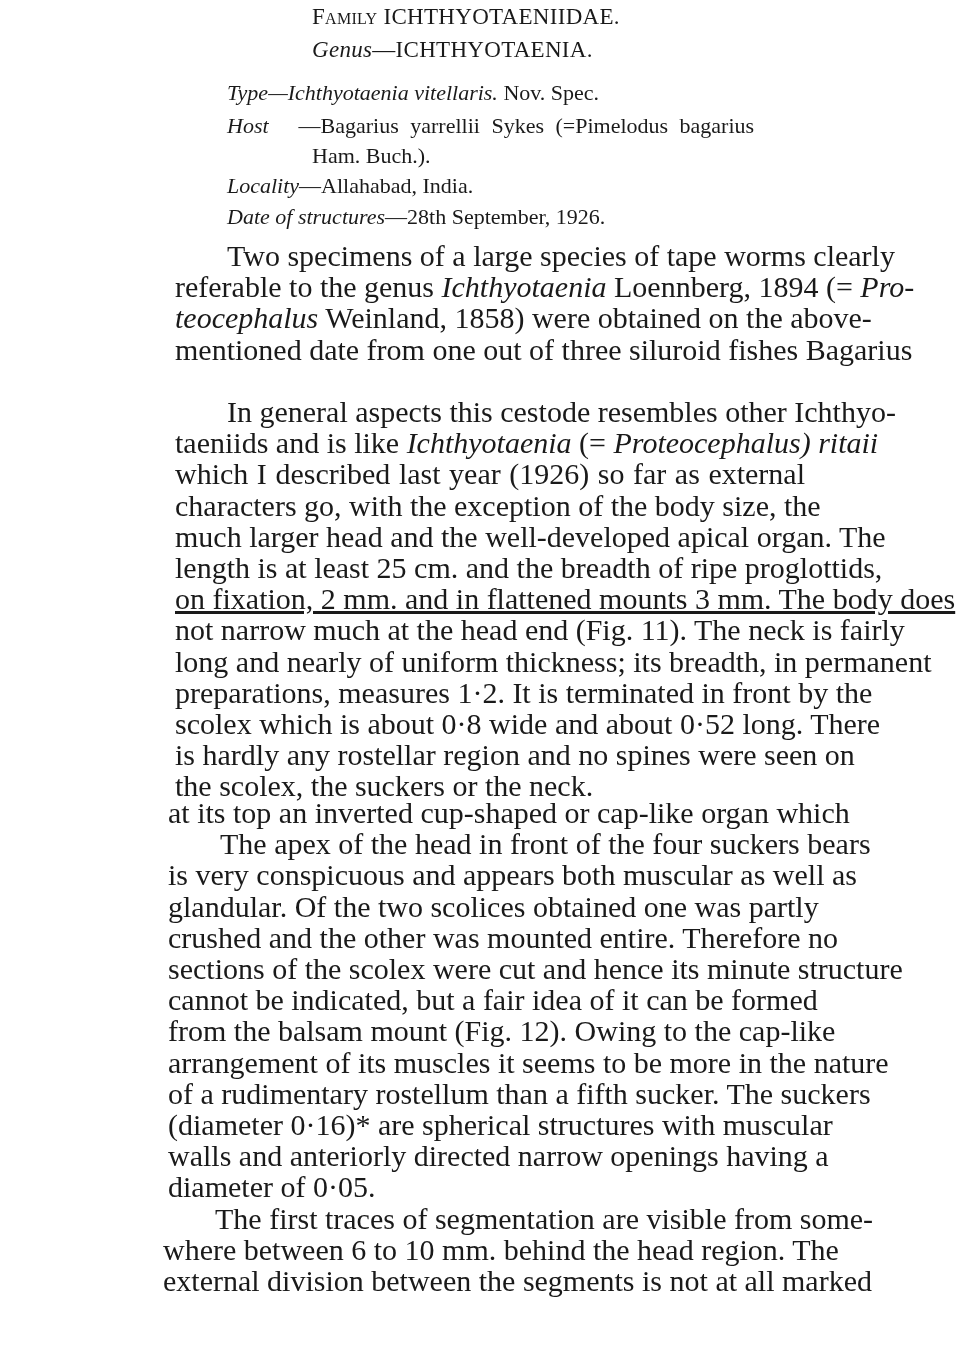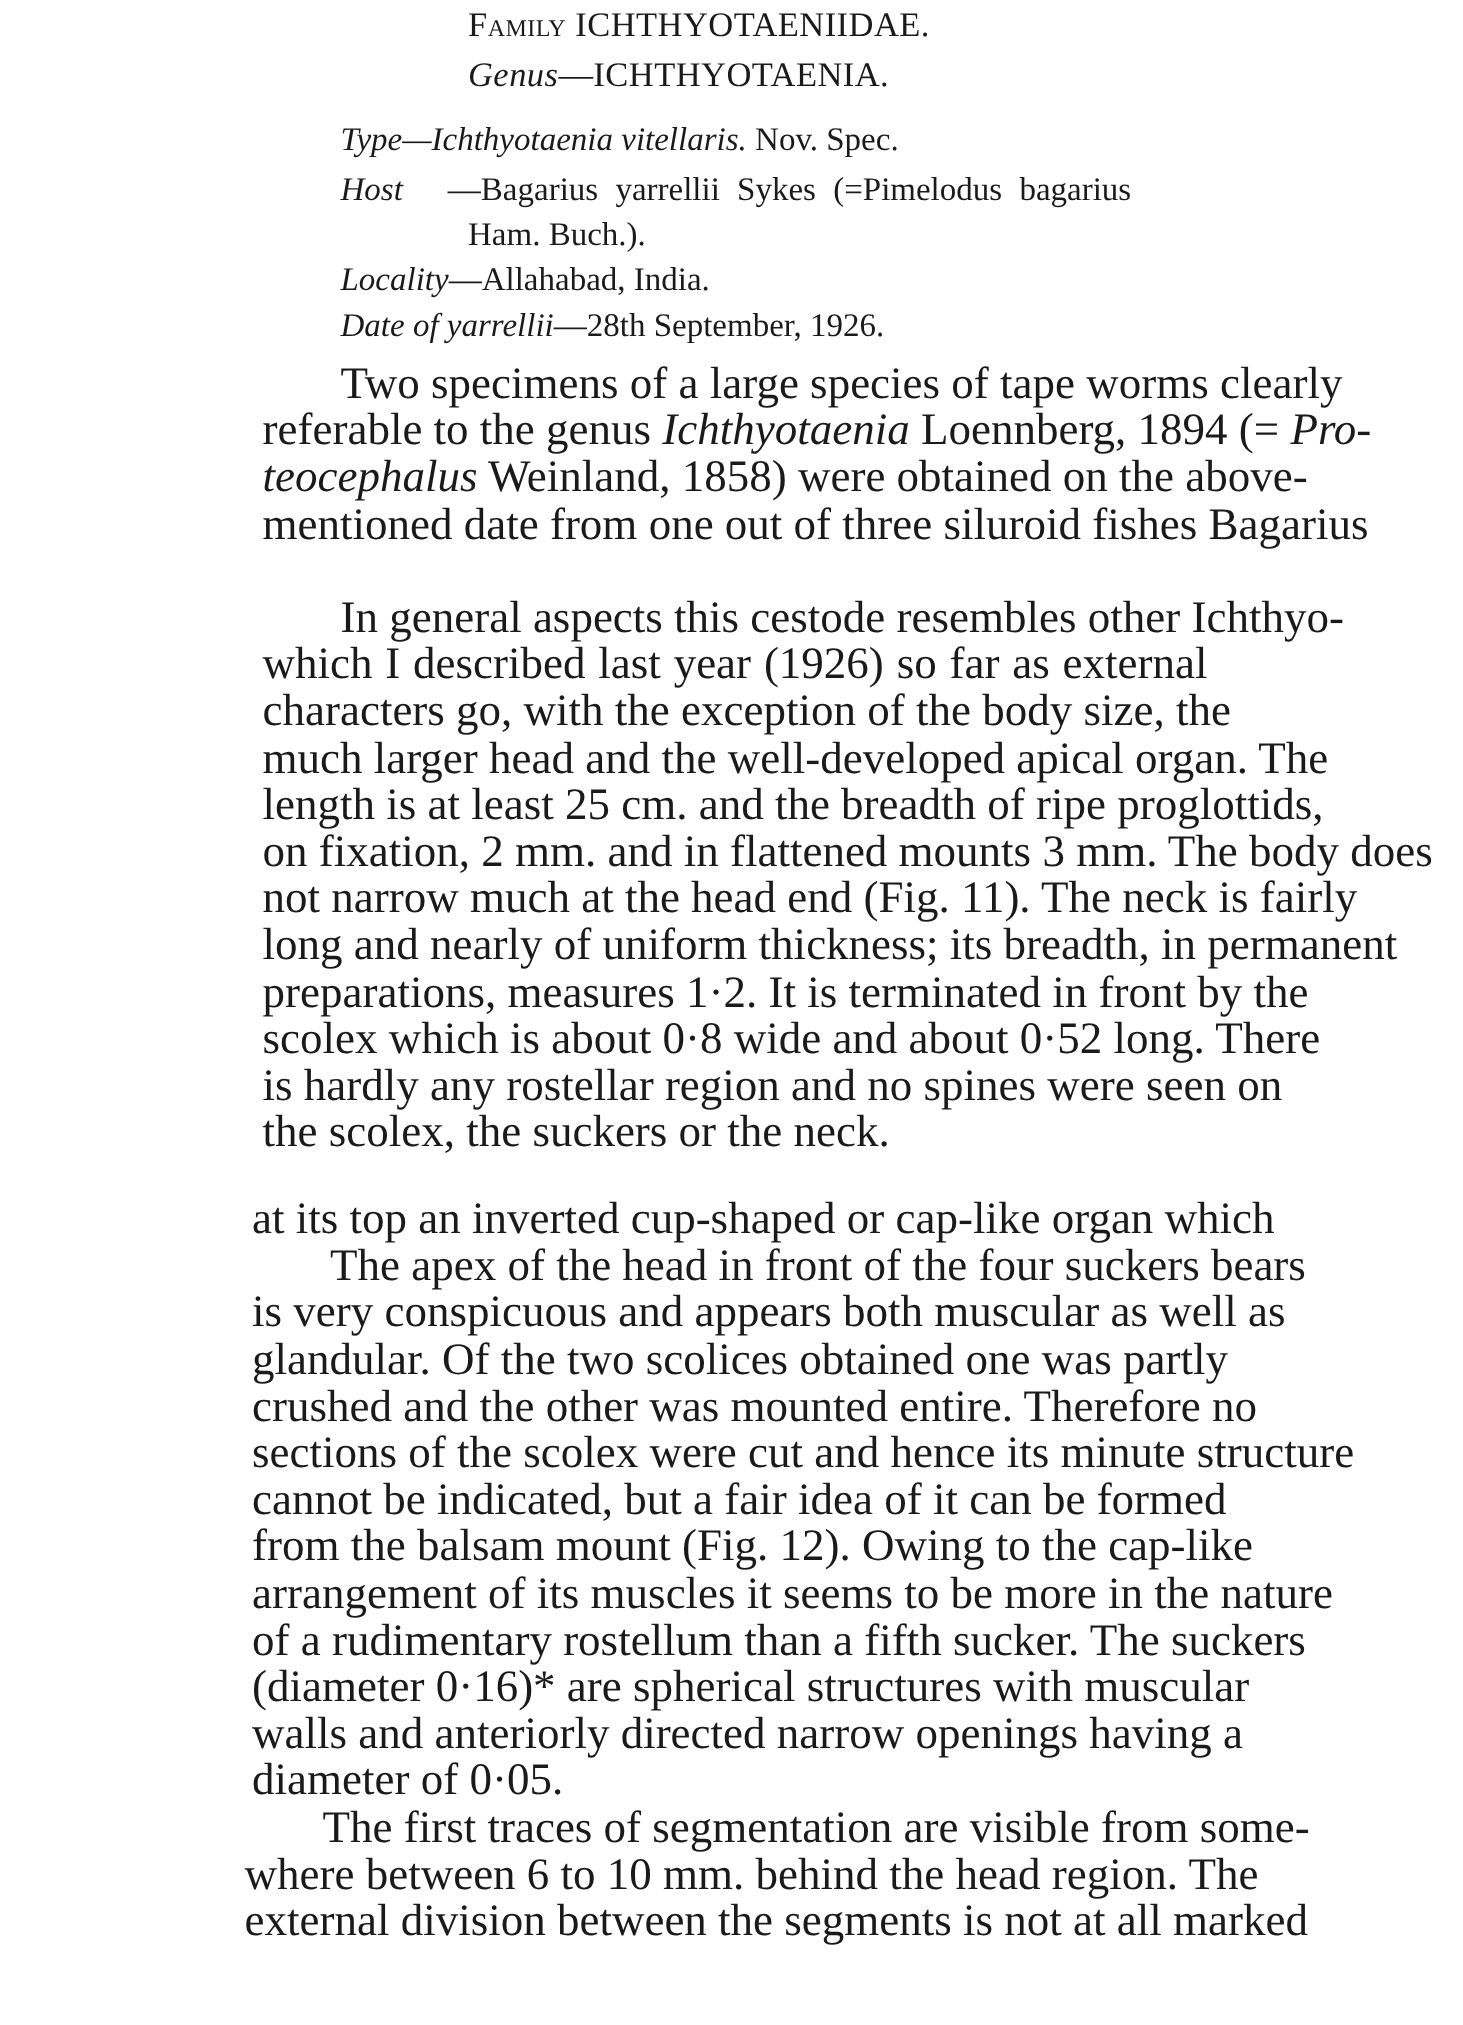--- a/index.html
+++ b/index.html
@@ -83,37 +83,38 @@
     <i>Type—</i><i>Ichthyotaenia vitellaris.</i><span> Nov. Spec.</span>
   </div>
   <div class="meta-line" style="left:227px; top:113px; width:580px;">
     <i>Host</i><span style="word-spacing:6px;margin-left:30px;">—Bagarius yarrellii Sykes (=Pimelodus bagarius</span>
   </div>
   <div class="indent2" style="left:312px; top:143px;">Ham. Buch.).</div>
   <div class="meta-line" style="left:227px; top:173px;">
     <i>Locality</i><span>—Allahabad, India.</span>
   </div>
   <div class="meta-line" style="left:227px; top:204px;">
-    <i>Date of yarrellii</i><span>—28th September, 1926.</span>
+    <i>Date of structures</i><span>—28th September, 1926.</span>
   </div>
 
   <div class="para" style="left:175px; top:240px; width:630px;">
     <span class="line" style="padding-left: 52px; white-space: nowrap;"><span>Two specimens of a large species of tape worms clearly</span></span>
     <span class="line" style="white-space: nowrap;"><span>referable to the genus </span><i>Ichthyotaenia</i><span> Loennberg, 1894 (= </span><i>Pro-</i></span>
     <span class="line" style="white-space: nowrap;"><i>teocephalus</i><span> Weinland, 1858) were obtained on the above-</span></span>
     <span class="line" style="white-space: nowrap;"><span>mentioned date from one out of three siluroid fishes Bagarius</span></span>
   </div>
 
   <div class="para" style="left:175px; top:396px; width:630px;">
     <span class="line" style="padding-left: 52px; white-space: nowrap;"><span>In general aspects this cestode resembles other Ichthyo-</span></span>
+    <span class="line" style="white-space: nowrap;"><span>taeniids and is like </span><i>Ichthyotaenia</i><span> (= </span><i>Proteocephalus) ritaii</i></span>
     <span class="line" style="white-space: nowrap;"><span>which I described last year (1926) so far as external</span></span>
     <span class="line" style="white-space: nowrap;"><span>characters go, with the exception of the body size, the</span></span>
     <span class="line" style="white-space: nowrap;"><span>much larger head and the well-developed apical organ. The</span></span>
     <span class="line" style="white-space: nowrap;"><span>length is at least 25 cm. and the breadth of ripe proglottids,</span></span>
-    <span class="line" style="white-space: nowrap;"><span>on fixation, 2 mm. and in flattened mounts 3 mm. The body does</span></span>
+    <span class="line" style="white-space: nowrap; text-decoration: underline;"><span>on fixation, 2 mm. and in flattened mounts 3 mm. The body does</span></span>
     <span class="line" style="white-space: nowrap;"><span>not narrow much at the head end (Fig. 11). The neck is fairly</span></span>
     <span class="line" style="white-space: nowrap;"><span>long and nearly of uniform thickness; its breadth, in permanent</span></span>
     <span class="line" style="white-space: nowrap;"><span>preparations, measures 1·2. It is terminated in front by the</span></span>
     <span class="line" style="white-space: nowrap;"><span>scolex which is about 0·8 wide and about 0·52 long. There</span></span>
     <span class="line" style="white-space: nowrap;"><span>is hardly any rostellar region and no spines were seen on</span></span>
     <span class="line last"><span>the scolex, the suckers or the neck.</span></span>
   </div>
 
   <div class="para" style="left:168px; top:797px; width:634px;">
     <span class="line" style="white-space: nowrap;"><span>at its top an inverted cup-shaped or cap-like organ which</span></span>

